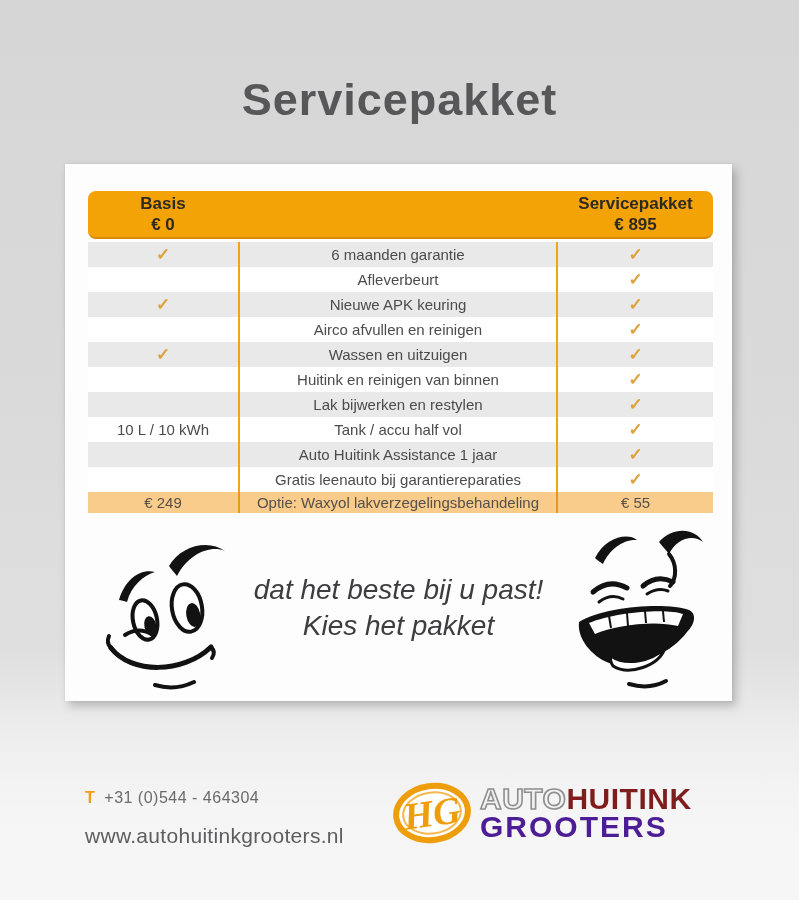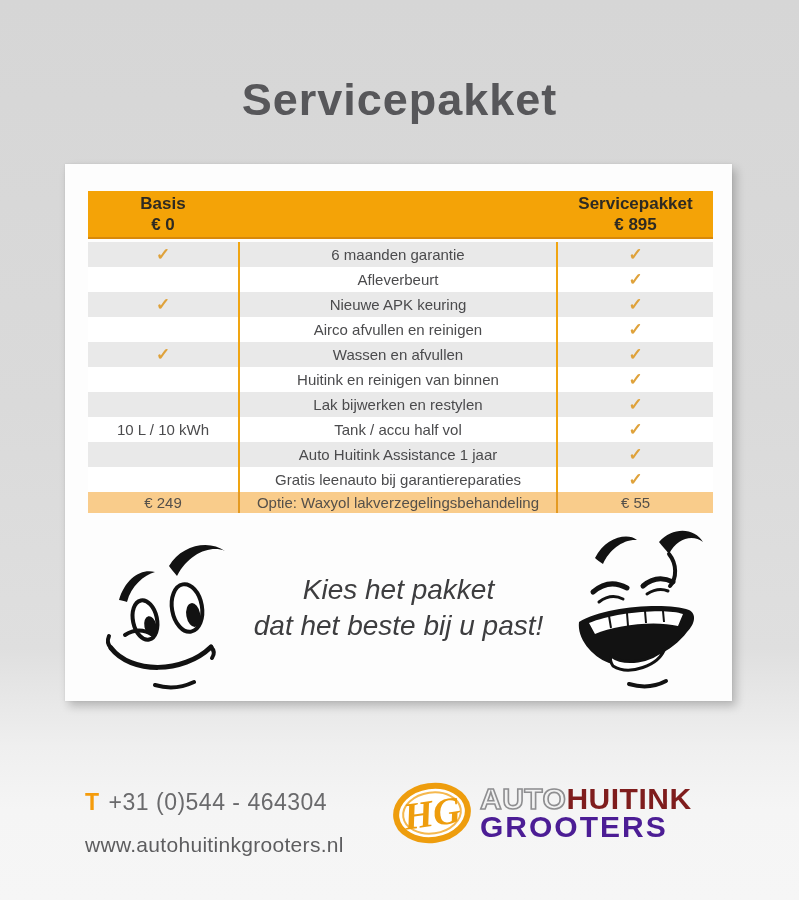--- a/index.html
+++ b/index.html
@@ -16,42 +16,42 @@
   }
   .card {
     position:absolute; left:65px; top:164px; width:667px; height:537px;
     background:#fdfdfd;
     box-shadow:4px 5px 9px rgba(0,0,0,0.22), 0 0 2px rgba(0,0,0,0.08);
   }
   .pkg-table { position:absolute; left:23px; top:27px; width:625px; }
   .grid-row { display:grid; grid-template-columns:150px 320px 155px; }
   .table-header {
     background:#F4A307; height:48px; align-items:center;
-    border-bottom:2px solid #D8890A; margin-bottom:3px;
+    border-bottom:2px solid #D8890A; margin-bottom:3px;border-radius:8px;
   }
   .hdr-cell { text-align:center; font-weight:bold; font-size:17px; color:#2e2a22; line-height:1.25; }
   .body-row { height:25px; align-items:center; font-size:15px; color:#4b4b4d; }
   .body-row.even { background:#e9e9e9; }
   .body-row.odd  { background:#ffffff; }
   .cell { text-align:center; align-self:stretch; display:flex; align-items:center; justify-content:center; }
   .cell.mid { border-left:2px solid #F0A512; border-right:2px solid #F0A512; }
   .check { color:#DFA23B; font-weight:bold; font-size:17px; line-height:1; }
   .option-row { height:21px; align-items:center; background:#F9CC8B; font-size:15px; color:#55504a; }
   .option-row .cell.mid { border-left:2px solid #E49A22; border-right:2px solid #E49A22; }
 
   .tagline {
     position:absolute; left:0; top:408px; width:667px; text-align:center;
     font-size:28px; font-style:italic; color:#3d3d3f; line-height:1.3;
   }
   .smiley { position:absolute; }
   .smiley.left  { left:38px;  top:372px; }
   .smiley.right { left:500px; top:362px; }
 
   .contact { position:absolute; left:85px; top:789px; }
-  .contact .phone-line { font-size:23px; color:#6a6a6c; letter-spacing:0.5px; }
+  .contact .phone-line { font-size:16px; color:#6a6a6c; letter-spacing:0.5px; }
   .contact .phone-prefix { color:#F59C0C; font-weight:bold; margin-right:9px; }
   .contact .site-line { font-size:21px; color:#5d5d5f; margin-top:17px; letter-spacing:0.3px; }
 
   .logo { position:absolute; left:392px; top:780px; display:flex; align-items:center; }
   .logo-text { margin-left:8px; line-height:0.95; }
   .logo-line1 { font-size:30px; font-weight:bold; letter-spacing:0.5px; white-space:nowrap; }
   .logo-auto { color:#f2f2f2; -webkit-text-stroke:1.6px #8f8f91; text-shadow:0 0 1px #9a9a9c; }
   .logo-huitink { color:#7f1d1d; }
   .logo-line2 { font-size:30px; font-weight:bold; color:#4c1d95; letter-spacing:2px; }
 </style>
@@ -105,21 +105,21 @@
           <div class="cell "></div>
           <div class="cell mid">Airco afvullen en reinigen</div>
           <div class="cell ">
             <span class="check">✓</span>
           </div>
         </div>
         <div class="grid-row body-row even">
           <div class="cell ">
             <span class="check">✓</span>
           </div>
-          <div class="cell mid">Wassen en afvullen</div>
+          <div class="cell mid">Wassen en uitzuigen</div>
           <div class="cell ">
             <span class="check">✓</span>
           </div>
         </div>
         <div class="grid-row body-row odd">
           <div class="cell "></div>
           <div class="cell mid">Huitink en reinigen van binnen</div>
           <div class="cell ">
             <span class="check">✓</span>
           </div>
@@ -188,22 +188,22 @@
     <path d="M78,60 Q92,48 108,56" stroke="#121212" stroke-width="5" stroke-linecap="round"></path>
     <path d="M82,68 Q93,61 103,65" stroke="#121212" stroke-width="3" stroke-linecap="round"></path>
     <path d="M14,96 C40,80 102,76 124,84 C132,88 130,98 122,106 C104,130 66,144 44,137 C26,130 12,112 14,96 Z" fill="#121212"></path>
     <path d="M24,97 C50,86 102,82 118,88 L113,100 C90,94 50,99 30,108 Z" fill="#ffffff"></path>
     <path d="M44,90 L46,102 M62,87 L63,100 M80,85 L81,97 M98,85 L99,96" stroke="#121212" stroke-width="2"></path>
     <path d="M46,130 C60,140 86,136 100,122 C94,140 64,150 48,140 C46,137 45,133 46,130 Z" fill="#ffffff" stroke="#121212" stroke-width="3"></path>
     <path d="M64,158 Q84,164 101,155" stroke="#121212" stroke-width="4" stroke-linecap="round"></path>
   </svg>
 
   <div class="tagline">
+    <div>dat het beste bij u past!</div>
     <div>Kies het pakket</div>
-    <div>dat het beste bij u past!</div>
   </div>
 </div>
 
 <div class="contact">
   <div class="phone-line">
     <span class="phone-prefix">T</span><span>+31 (0)544 - 464304</span>
   </div>
   <div class="site-line">www.autohuitinkgrooters.nl</div>
 </div>
 

